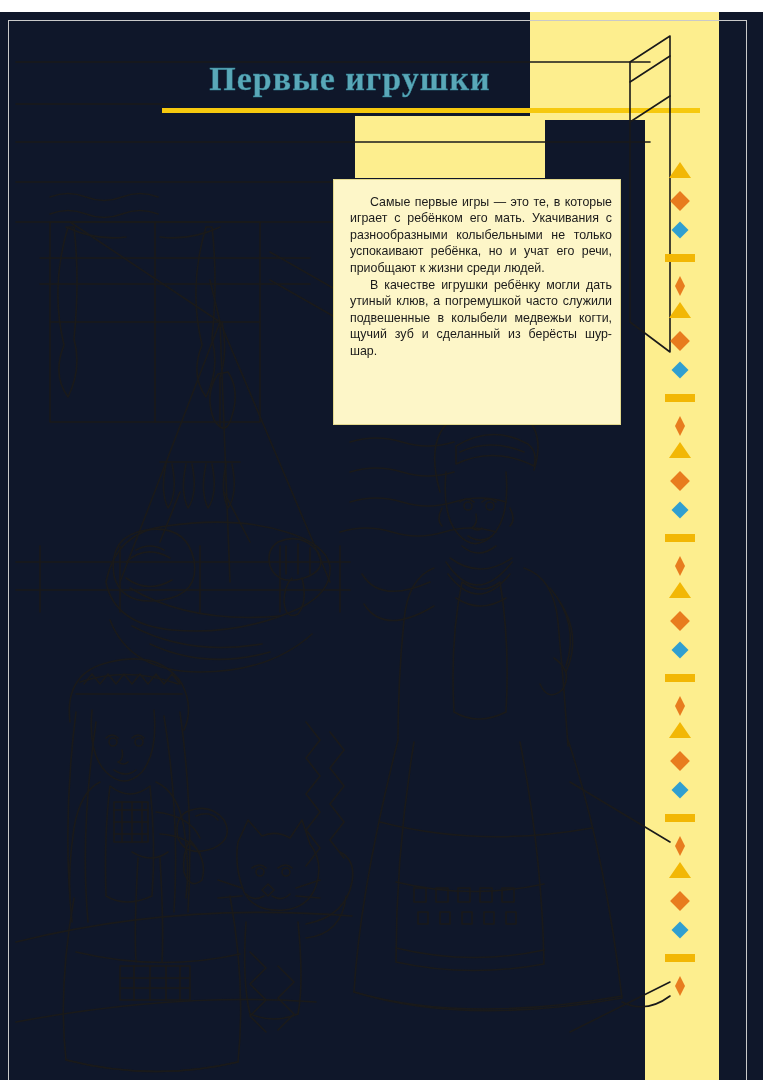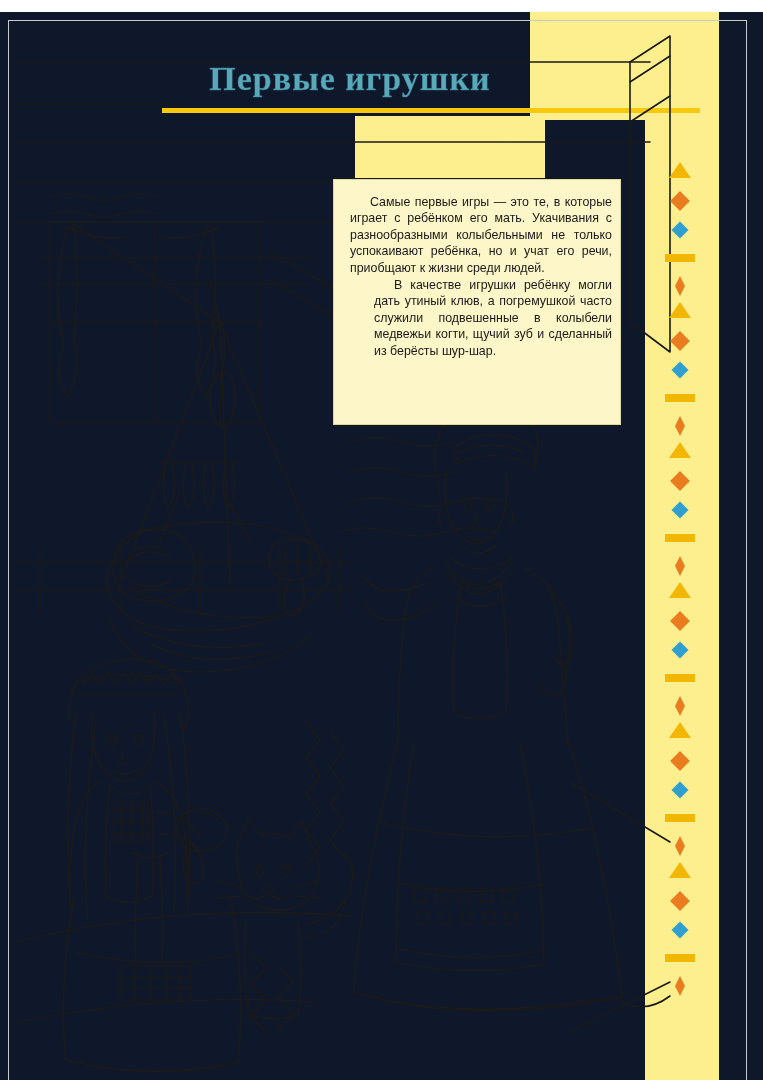--- a/index.html
+++ b/index.html
@@ -68,21 +68,21 @@
   .textbox p{
     margin:0;
     font-family:"Liberation Sans", sans-serif;
     font-size:12.4px;
     line-height:16.4px;
     color:#1a1a1a;
     text-align:justify;
     text-indent:20px;
     hyphens:auto;
   }
-  .textbox p + p{margin-top:1px;margin-left:24px;}
+  .textbox p + p{margin-top:1px;}
   
   .ornament{
     position:absolute;left:657px;top:150px;width:46px;height:840px;
     display:flex;flex-direction:column;align-items:center;
     gap:2px;
   }
   .orn-cell{width:46px;height:26px;position:relative;}
   .orn-a{
     width:0;height:0;border-left:11px solid transparent;
     border-right:11px solid transparent;border-bottom:16px solid #f2b705;

